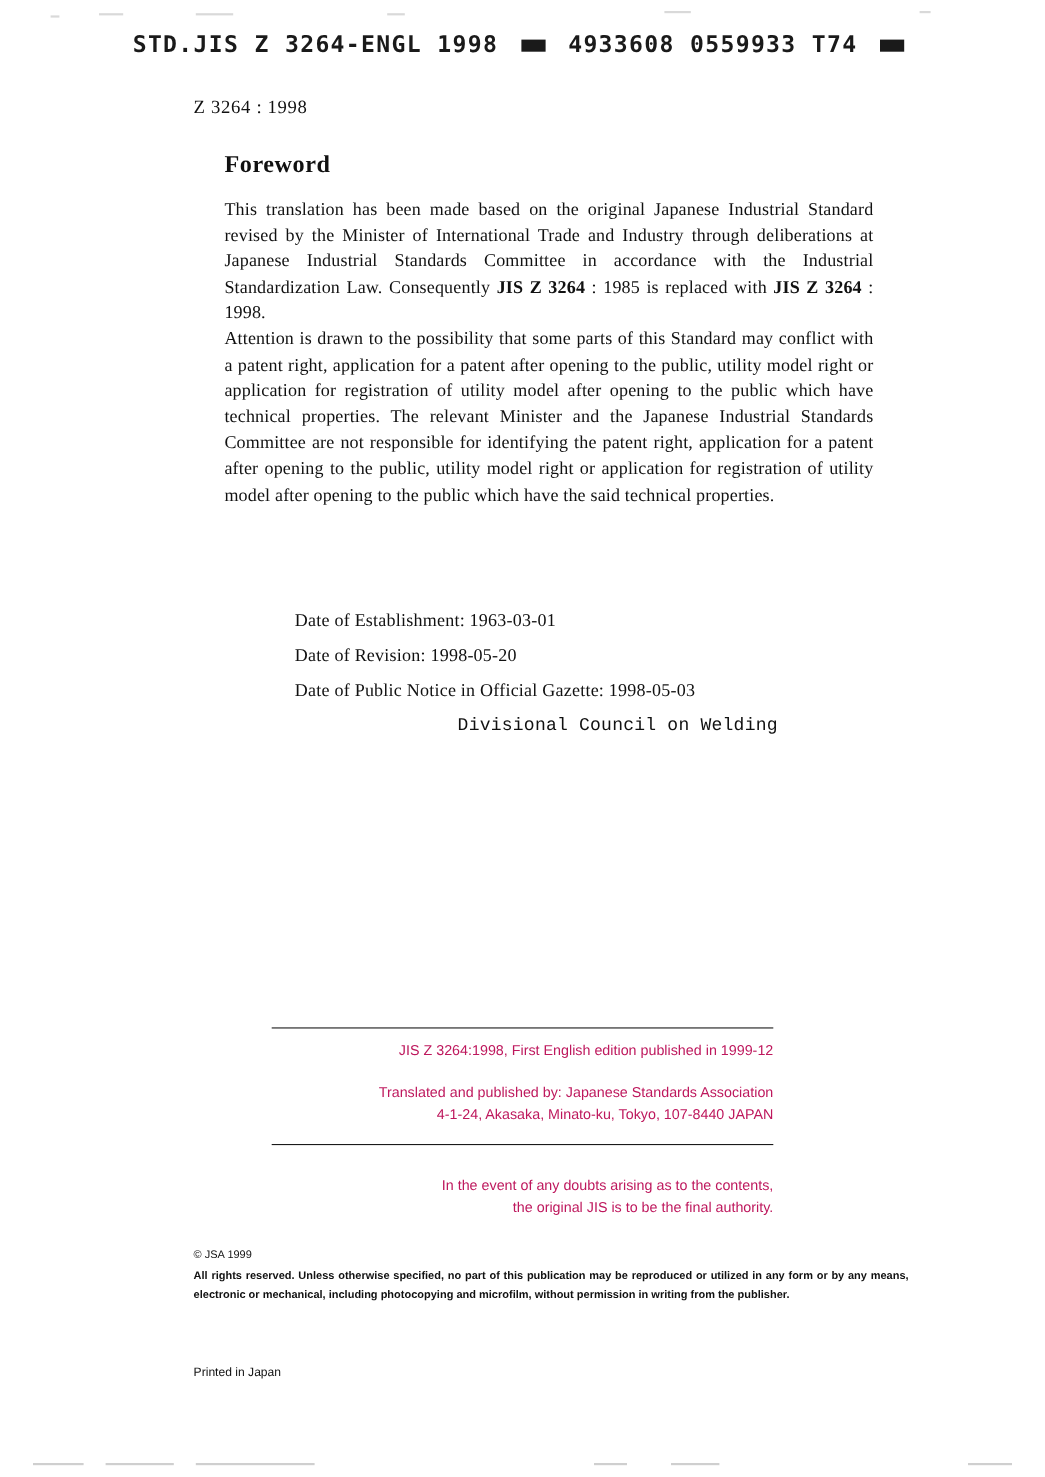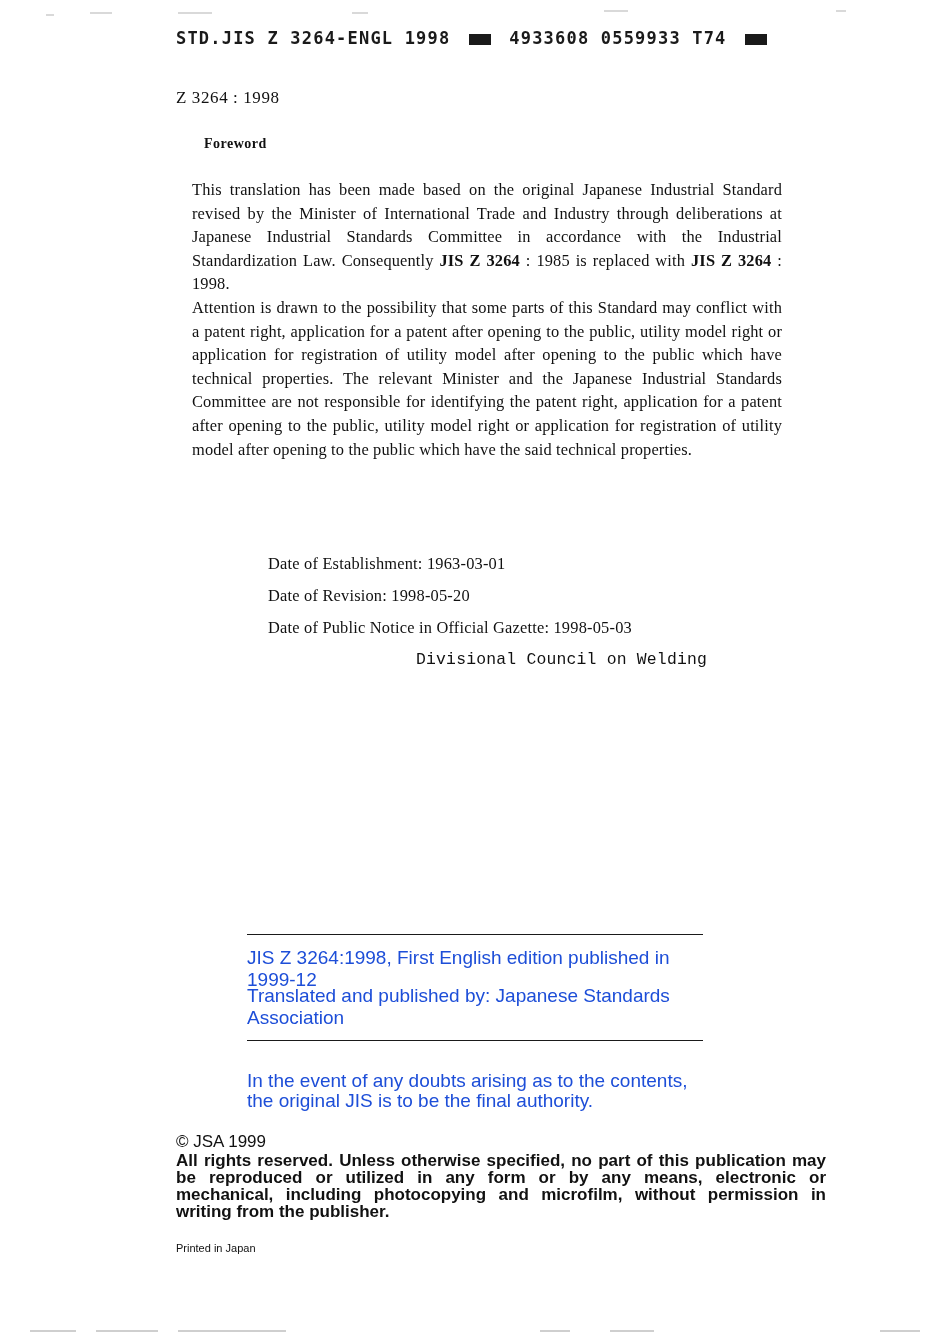--- a/index.html
+++ b/index.html
@@ -18,21 +18,21 @@
   }
 
   
   .scanline {
     position: absolute;
     top: 28px;
     left: 0;
     width: 950px;
     text-align: center;
     font-family: "DejaVu Sans Mono", monospace;
-    font-size: 17px;
+    font-size: 21px;
     font-weight: bold;
     letter-spacing: 1.2px;
     color: #1a1a1a;
     white-space: nowrap;
   }
   .scanline .blk {
     display: inline-block;
     width: 22px;
     height: 11px;
     background: #1a1a1a;
@@ -54,29 +54,29 @@
     left: 176px;
     font-size: 17px;
     letter-spacing: 0.6px;
   }
 
   
   .foreword-title {
     position: absolute;
     top: 136px;
     left: 204px;
-    font-size: 14px;
+    font-size: 22px;
     font-weight: bold;
     letter-spacing: 0.5px;
   }
 
   .body-text {
     position: absolute;
     top: 178px;
-    left: 192px;
+    left: 204px;
     width: 590px;
     font-size: 16.4px;
     line-height: 23.6px;
     text-align: justify;
     letter-spacing: 0.15px;
   }
   .body-text p {
     margin: 0;
   }
   .body-text b { font-weight: bold; }
@@ -105,38 +105,38 @@
     border-top: 1px solid #1a1a1a;
     height: 0;
   }
   .rule.r1 { top: 934px; }
   .rule.r2 { top: 1040px; }
 
   .pub-line {
     position: absolute;
     left: 247px;
     width: 456px;
-    text-align: left;
+    text-align: right;
     font-family: "Liberation Sans", sans-serif;
-    font-size: 19px;
-    color: #1d4ed8;
+    font-size: 13px;
+    color: #be185d;
   }
   .edition { top: 947px; }
   .pub1 { top: 985px; }
   .pub2 { top: 1005px; }
   .doubt1 { top: 1070px; }
   .doubt2 { top: 1090px; }
 
   
   .copy {
     position: absolute;
     left: 176px;
     width: 650px;
     font-family: "Liberation Sans", sans-serif;
-    font-size: 17px;
+    font-size: 10px;
     line-height: 17px;
     color: #111;
   }
   .copy-jsa { top: 1133px; }
   .copy-rights { top: 1152px; font-weight: bold; text-align: justify; }
   .printed { top: 1240px; font-family: "Liberation Sans", sans-serif; font-size: 11px; }
 
   
   .bottom-mark {
     position: absolute;
@@ -175,20 +175,21 @@
   <div class="dates">
     <div>Date of Establishment:  1963-03-01</div>
     <div>Date of Revision:  1998-05-20</div>
     <div>Date of Public Notice in Official Gazette:  1998-05-03</div>
     <div class="indent">Divisional Council on Welding</div>
   </div>
 
   <div class="rule r1"></div>
   <div class="pub-line edition">JIS Z 3264:1998, First English edition published in 1999-12</div>
   <div class="pub-line pub1">Translated and published by: Japanese Standards Association</div>
+  <div class="pub-line pub2">4-1-24, Akasaka, Minato-ku, Tokyo, 107-8440  JAPAN</div>
   <div class="rule r2"></div>
   <div class="pub-line doubt2">the original JIS is to be the final authority.</div>
   <div class="pub-line doubt1">In the event of any doubts arising as to the contents,</div>
 
   <div class="copy copy-jsa">© JSA 1999</div>
   <div class="copy copy-rights">All rights reserved.  Unless otherwise specified, no part of this publication may be reproduced or utilized in any form or by any means, electronic or mechanical, including photocopying and microfilm, without permission in writing from the publisher.</div>
   <div class="copy printed">Printed in Japan</div>
 
   <div class="bottom-mark" style="top:1330px;left:30px;width:46px;"></div>
   <div class="bottom-mark" style="top:1330px;left:96px;width:62px;"></div>

